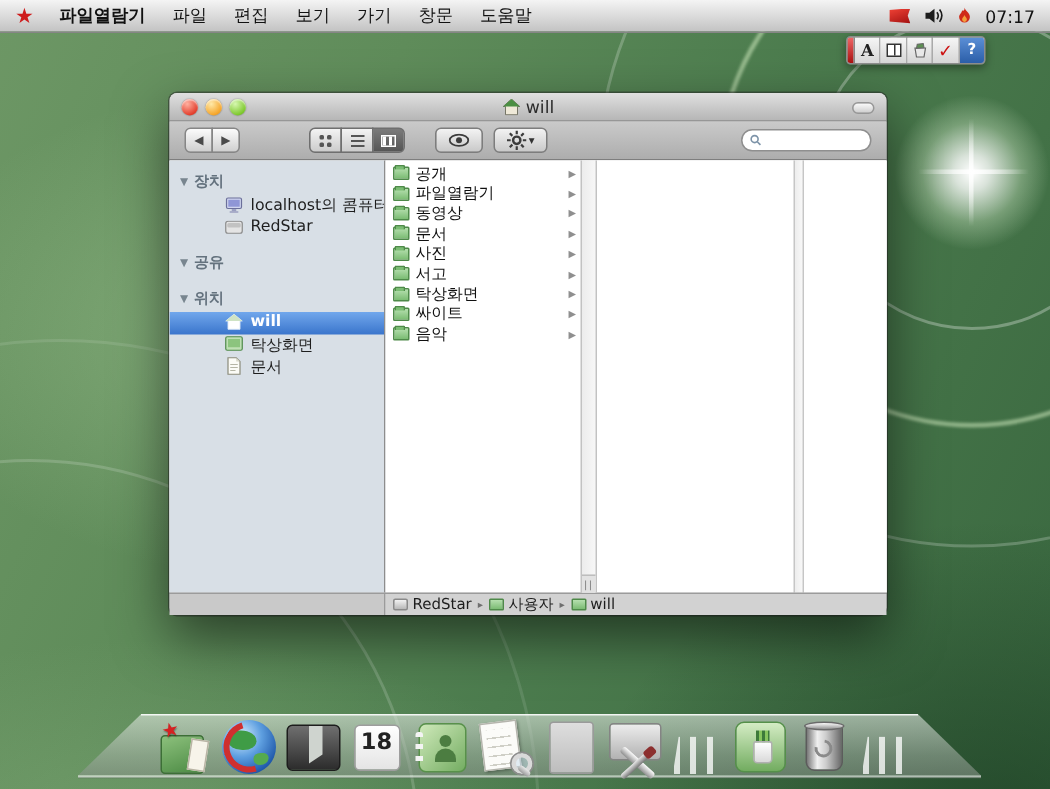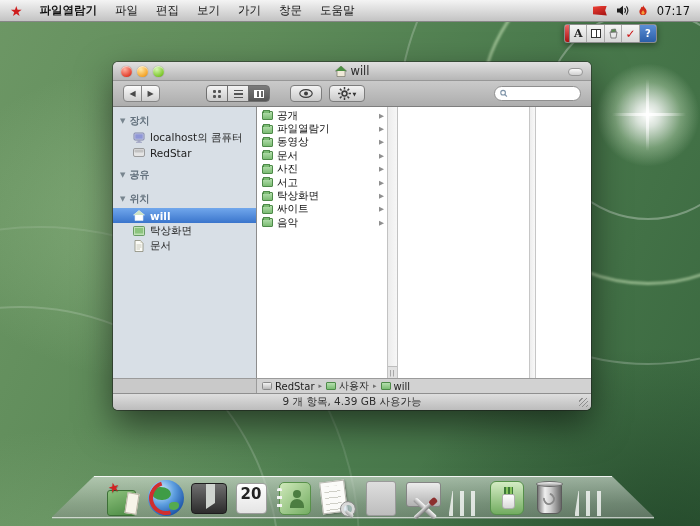--- a/index.html
+++ b/index.html
@@ -93,21 +93,21 @@
   .search { margin-left:auto; width:87px; height:15px; border-radius:8px; background:#fff; border:1px solid #8f8f8f;
     display:flex; align-items:center; padding:0 5px; gap:3px; }
   .search input { border:none; outline:none; width:100%; font-size:9.5px; background:transparent; }
 
   .content { flex:1; display:flex; min-height:0; background:#fff; }
   .sidebar { width:144px; flex:none; background:#d8dfe6; border-right:1px solid #8d8d8d; padding-top:4px;
     font-size:10.5px; color:#1e1e1e; overflow:hidden; }
   .side-header { color:#64727e; font-weight:bold; font-size:10px; padding:3px 0 2px 7px;
     display:flex; align-items:center; gap:4px; }
   .disclosure { font-size:7px; color:#78858f; }
-  .side-item { height:15px; display:flex; align-items:center; gap:5px; padding-left:20px; white-space:nowrap; }
+  .side-item { height:15px; display:flex; gap:5px; padding-left:37px; white-space:nowrap; }
   .side-item.selected { background:linear-gradient(#71a7ec,#3a75cc); color:#fff; font-weight:bold; }
   .sic { width:12px; height:12px; flex:none; display:flex; align-items:center; justify-content:center; }
 
   .main { flex:1; display:flex; min-width:0; background:#fff; }
   .col1 { width:130px; flex:none; padding-top:2px; }
   .file-row { height:13.4px; display:flex; align-items:center; gap:4px; padding:0 3px 0 5px; font-size:10.5px; color:#101010; }
   .folder { width:11px; height:9px; flex:none; position:relative; border-radius:1px;
     background:linear-gradient(#b5dfae,#7bbc73); border:1px solid #4e8a49; }
   .folder::before { content:""; position:absolute; left:0; top:-2px; width:5px; height:2px;
     background:#7bbc73; border:1px solid #4e8a49; border-bottom:none; border-radius:1px 1px 0 0; }
@@ -476,24 +476,20 @@
         <span>사용자</span>
       </span>
       <span class="bc-sep">▸</span>
       <span class="bc-item">
         <span class="bc-folder"></span>
         <span>will</span>
       </span>
     </span>
   </div>
 
-  <div class="statusbar">
-    <span>9 개 항목, 4.39 GB 사용가능</span>
-    <span class="resize-grip"></span>
-  </div>
 </div>
 
 <div class="dock">
   <div class="shelf"></div>
   <div class="shelf-top"></div>
   <div class="shelf-edge"></div>
   <div class="dock-items">
 
     <div class="dk">
       <span class="fm-back"></span>
@@ -511,21 +507,21 @@
 
     <div class="dk">
       <span class="clap">
         <span class="clap-top"></span><span class="clap-play"></span>
       </span>
     </div>
 
     <div class="dk">
       <span class="cal">
         <span class="cal-head"></span>
-        <span class="cal-day">20</span>
+        <span class="cal-day">18</span>
       </span>
     </div>
 
     <div class="dk">
       <span class="book">
         <span class="book-rings"></span>
           <span class="person-head"></span>
           <span class="person-body"></span>
       </span>
     </div>

